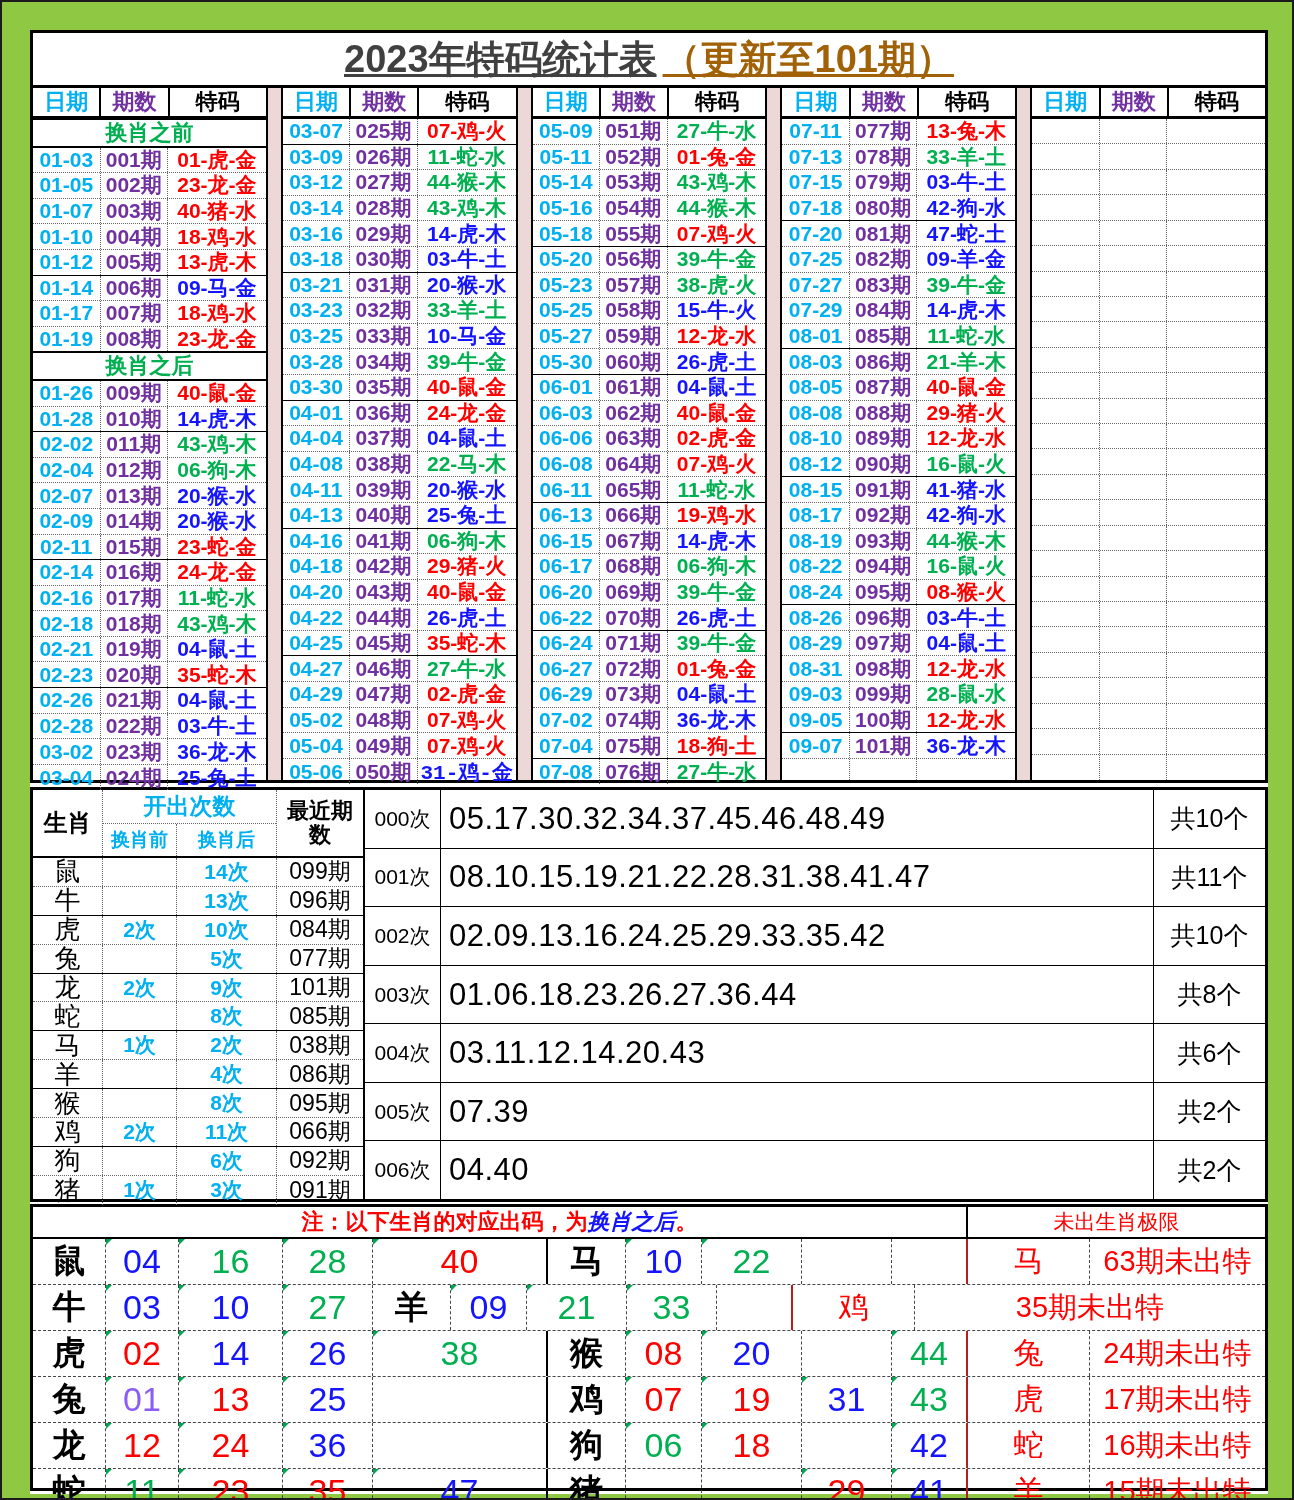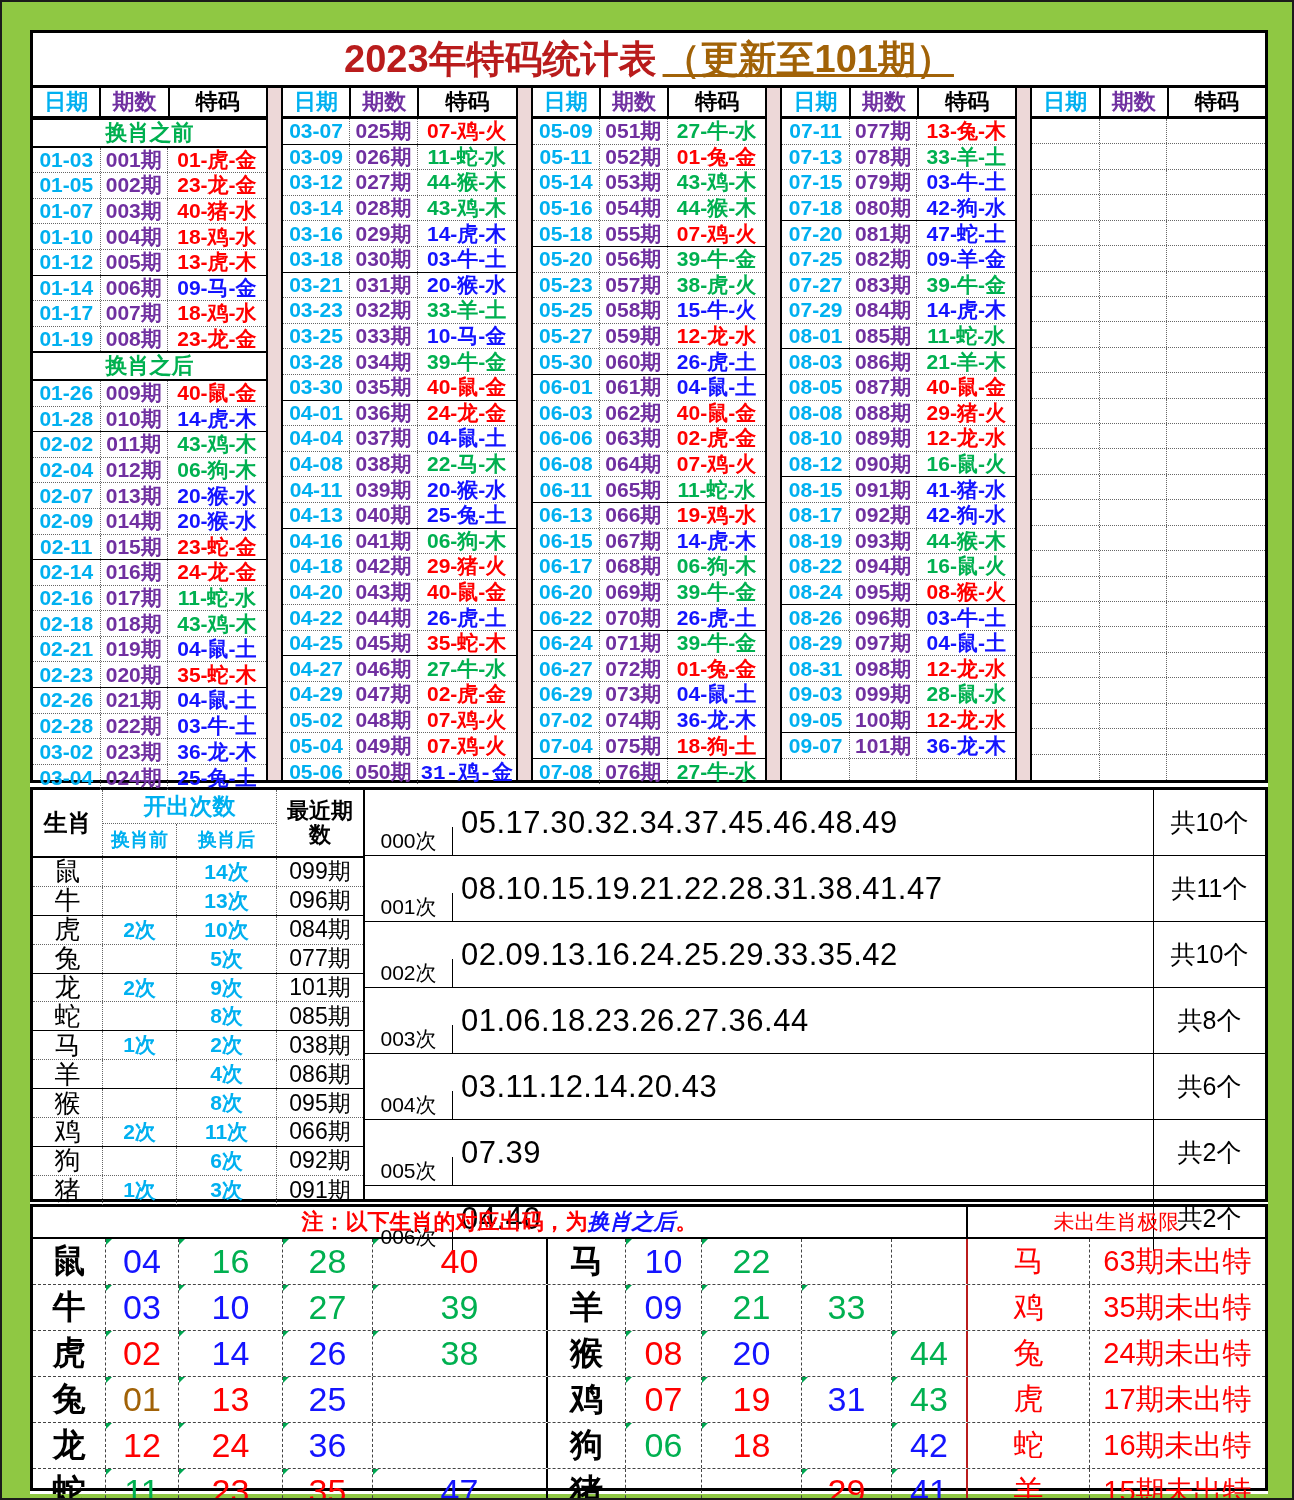--- a/index.html
+++ b/index.html
@@ -3,21 +3,21 @@
 <meta charset="utf-8">
 <style>
   html,body{margin:0;padding:0;}
   body{font-family:"Liberation Sans","DejaVu Sans",sans-serif;}
   .page{position:relative;width:1294px;height:1500px;background:#8FC843;border:2px solid #1b1b1b;box-sizing:border-box;overflow:hidden;}
   .content{position:absolute;left:28px;top:28px;width:1238px;height:1464px;background:#fff;}
   .box{border:3px solid #000;box-sizing:border-box;background:#fff;}
 
   
   .title-box{height:58px;display:flex;align-items:center;justify-content:center;font-size:38px;font-weight:bold;white-space:nowrap;}
-  .t-main{color:#b91c1c;}
+  .t-main{color:#404040;text-decoration:underline;}
   .t-suffix{color:#a16207;margin-left:6px;text-decoration:underline;}
 
   
   .main-box{height:698px;margin-top:-3px;display:flex;}
   .sep{width:13px;background:#EDD8D8;border-left:2px solid #000;border-right:2px solid #000;}
   .group{flex:1;display:flex;flex-direction:column;}
   .m-head{height:28px;display:flex;border-bottom:3px solid #000;}
   .m-hcell{display:flex;align-items:center;justify-content:center;font-size:22px;font-weight:bold;border-right:2px solid #000;}
   .m-hcell:last-child{border-right:none;}
   .h0{width:29%;color:#00B0F0;}
@@ -48,21 +48,21 @@
   .s-row{height:28.9px;display:flex;border-bottom:1px dotted #666;box-sizing:border-box;}
   .s-row.solid{border-bottom:1.6px solid #000;}
   .s-row:last-child{border-bottom:none;}
   .s-cz{width:70px;display:flex;align-items:center;justify-content:center;font-size:26px;border-right:1px dotted #666;box-sizing:border-box;}
   .s-cb{width:74px;display:flex;align-items:center;justify-content:center;color:#00B0F0;font-weight:bold;font-size:21px;border-right:1px dotted #666;box-sizing:border-box;}
   .s-ca{width:100px;display:flex;align-items:center;justify-content:center;color:#00B0F0;font-weight:bold;font-size:21px;border-right:1px dotted #666;box-sizing:border-box;}
   .s-cr{flex:1;display:flex;align-items:center;justify-content:center;font-size:23px;}
   .freq{flex:1;display:flex;flex-direction:column;}
   .f-row{flex:1;display:flex;border-bottom:1.6px solid #000;box-sizing:border-box;}
   .f-row:last-child{border-bottom:none;}
-  .f-label{width:88px;display:flex;align-items:center;justify-content:center;font-size:21px;border-right:1.6px solid #000;box-sizing:border-box;margin-top:37px;}
+  .f-label{width:76px;display:flex;align-items:center;justify-content:center;font-size:21px;border-right:1.6px solid #000;box-sizing:border-box;}
   .f-list{flex:1;display:flex;align-items:center;font-size:31px;padding-left:8px;letter-spacing:0.5px;white-space:nowrap;overflow:hidden;}
   .f-total{width:112px;display:flex;align-items:center;justify-content:center;font-size:25px;border-left:1.6px solid #000;box-sizing:border-box;white-space:nowrap;}
 
   
   .bottom-box{height:287px;margin-top:2px;display:flex;flex-direction:column;}
   .note-row{height:33px;display:flex;border-bottom:2px solid #000;}
   .note-left{width:935px;display:flex;align-items:center;justify-content:center;font-size:22px;font-weight:bold;border-right:2px solid #000;box-sizing:border-box;white-space:nowrap;}
   .note-right{flex:1;display:flex;align-items:center;justify-content:center;color:#ff0000;font-size:21px;}
   .seg-red{color:#ff0000;}
   .seg-blue{color:#1414ff;font-style:italic;}
@@ -924,21 +924,20 @@
             <div class="b-cell b-n br-c2"></div>
             <div class="b-cell b-n br-c3"></div>
             <div class="b-cell lim-z">马</div>
             <div class="b-cell lim-t">63期未出特</div>
           </div>
           <div class="b-row">
             <div class="b-cell b-z bl-z">牛</div>
             <div class="b-cell b-n bl-c0 tri" style="color: rgb(20, 20, 255);">03</div>
             <div class="b-cell b-n bl-c1 tri" style="color: rgb(20, 20, 255);">10</div>
             <div class="b-cell b-n bl-c2 tri" style="color: rgb(0, 176, 80);">27</div>
-            <div class="b-cell b-n bl-c3 tri" style="color: rgb(0, 176, 80);">39</div>
             <div class="b-cell b-z br-z">羊</div>
             <div class="b-cell b-n br-c0 tri" style="color: rgb(20, 20, 255);">09</div>
             <div class="b-cell b-n br-c1 tri" style="color: rgb(0, 176, 80);">21</div>
             <div class="b-cell b-n br-c2 tri" style="color: rgb(0, 176, 80);">33</div>
             <div class="b-cell b-n br-c3"></div>
             <div class="b-cell lim-z">鸡</div>
             <div class="b-cell lim-t">35期未出特</div>
           </div>
           <div class="b-row">
             <div class="b-cell b-z bl-z">虎</div>
@@ -949,21 +948,21 @@
             <div class="b-cell b-z br-z">猴</div>
             <div class="b-cell b-n br-c0 tri" style="color: rgb(255, 0, 0);">08</div>
             <div class="b-cell b-n br-c1 tri" style="color: rgb(20, 20, 255);">20</div>
             <div class="b-cell b-n br-c2"></div>
             <div class="b-cell b-n br-c3 tri" style="color: rgb(0, 176, 80);">44</div>
             <div class="b-cell lim-z">兔</div>
             <div class="b-cell lim-t">24期未出特</div>
           </div>
           <div class="b-row">
             <div class="b-cell b-z bl-z">兔</div>
-            <div class="b-cell b-n bl-c0 tri" style="color: #a16207;">01</div>
+            <div class="b-cell b-n bl-c0 tri" style="color: #8b5cf6;">01</div>
             <div class="b-cell b-n bl-c1 tri" style="color: rgb(255, 0, 0);">13</div>
             <div class="b-cell b-n bl-c2 tri" style="color: rgb(20, 20, 255);">25</div>
             <div class="b-cell b-n bl-c3"></div>
             <div class="b-cell b-z br-z">鸡</div>
             <div class="b-cell b-n br-c0 tri" style="color: rgb(255, 0, 0);">07</div>
             <div class="b-cell b-n br-c1 tri" style="color: rgb(255, 0, 0);">19</div>
             <div class="b-cell b-n br-c2 tri" style="color: rgb(20, 20, 255);">31</div>
             <div class="b-cell b-n br-c3 tri" style="color: rgb(0, 176, 80);">43</div>
             <div class="b-cell lim-z">虎</div>
             <div class="b-cell lim-t">17期未出特</div>

